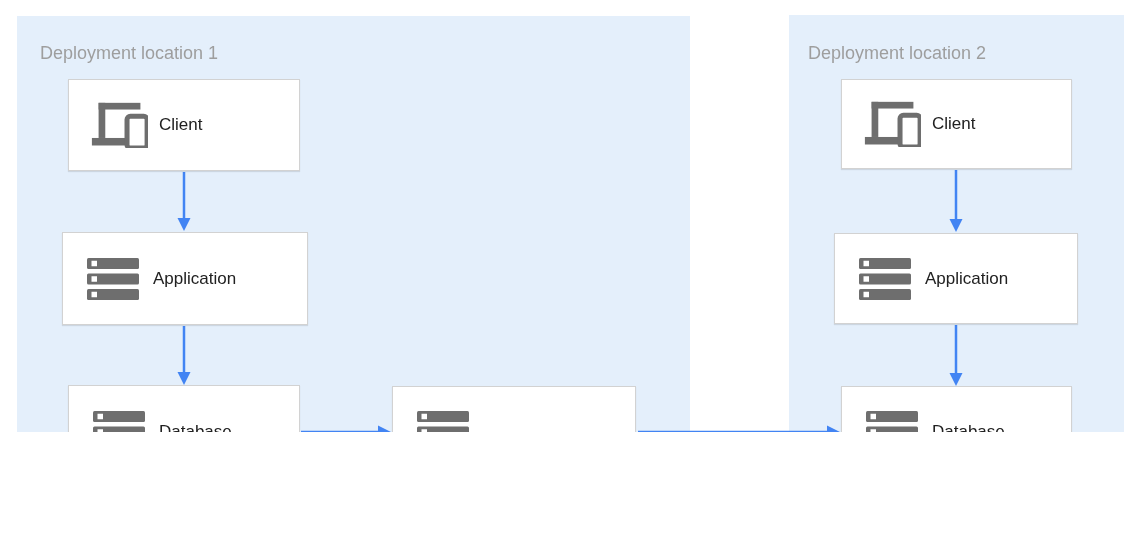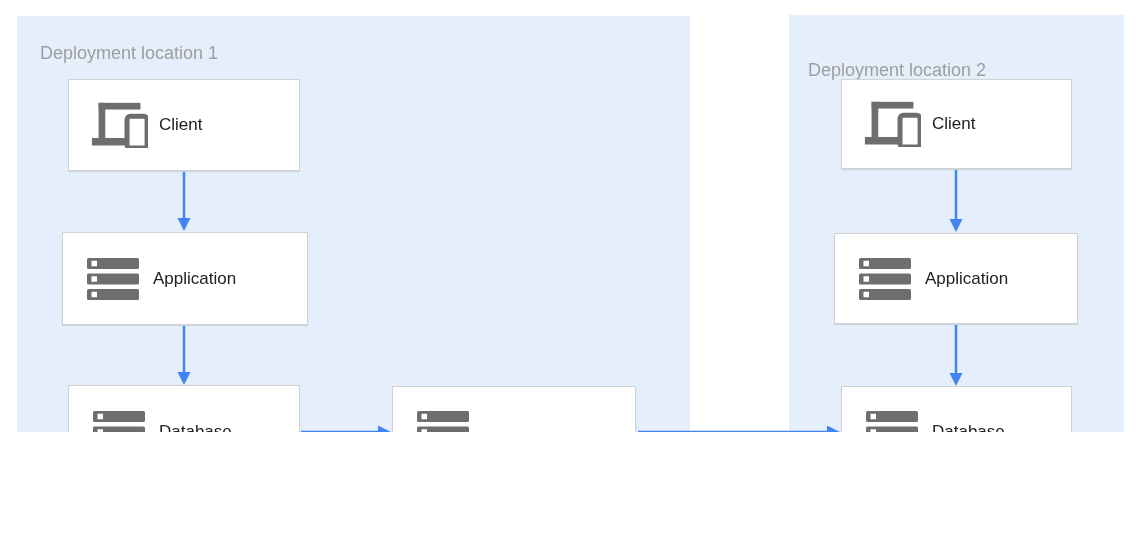--- a/index.html
+++ b/index.html
@@ -22,21 +22,21 @@
   .region-1 { left: 17px;  top: 16px; width: 673px; height: 493px; }
   .region-2 { left: 789px; top: 15px; width: 335px; height: 494px; }
   .region-title {
     position: absolute;
     font-size: 18px;
     line-height: 22px;
     color: var(--region-title, #9e9e9e);
     white-space: nowrap;
   }
   .region-1 .region-title { left: 23px; top: 26px; }
-  .region-2 .region-title { left: 19px; top: 44px; }
+  .region-2 .region-title { left: 19px; top: 27px; }
 
   .node {
     position: absolute;
     box-sizing: border-box;
     background: var(--node-fill, #ffffff);
     border: 1px solid var(--node-border, #d2d2d2);
     box-shadow: 0 1px 1px rgba(0,0,0,0.10);
     display: flex;
     align-items: center;
   }

